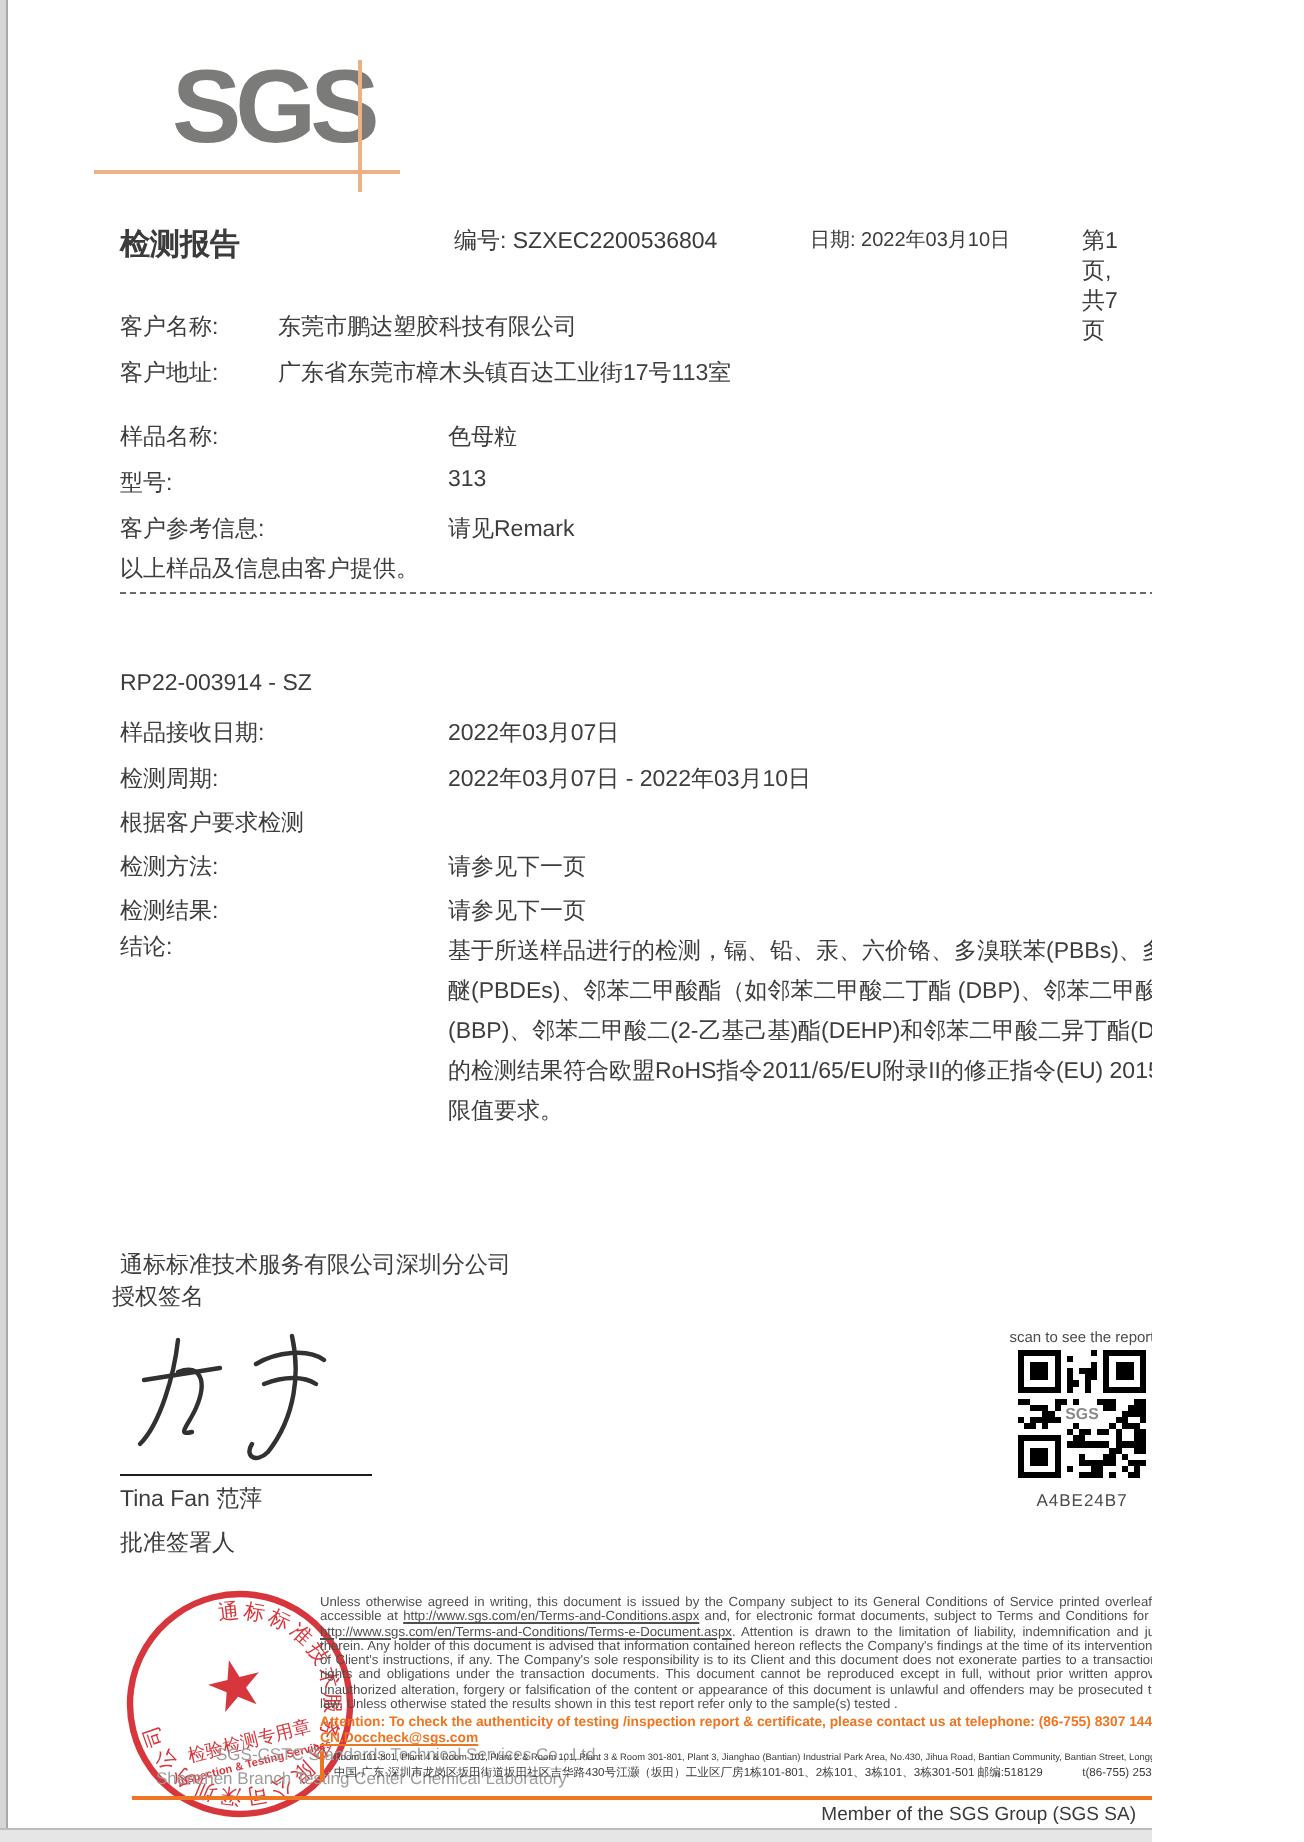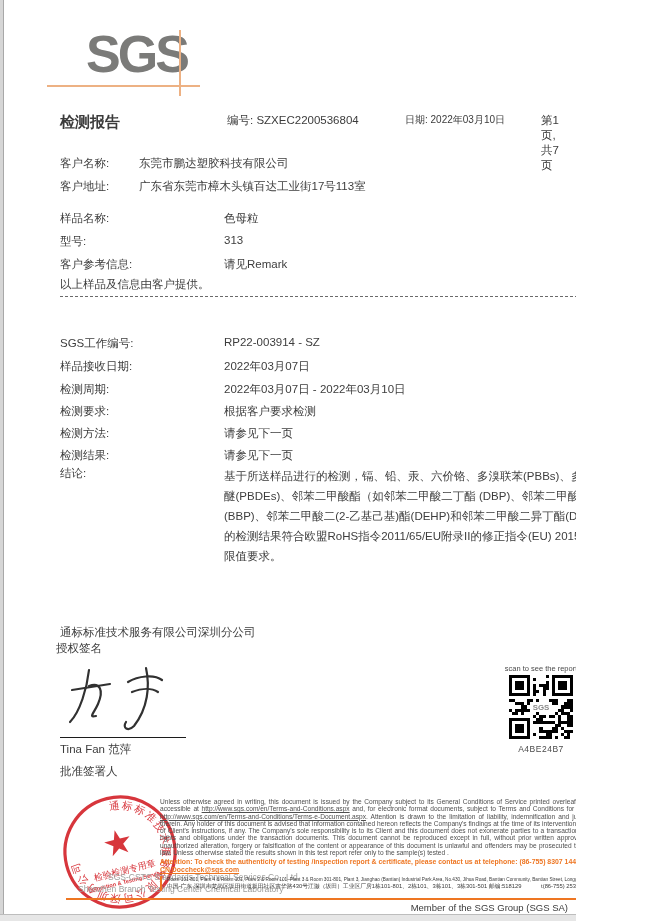--- a/index.html
+++ b/index.html
@@ -89,33 +89,31 @@
     <span class="val">313</span>
   </div>
   <div class="row" style="top:257px">
     <span class="lbl">客户参考信息:</span>
     <span class="val">请见Remark</span>
   </div>
   <div class="note-line" style="top:277px">以上样品及信息由客户提供。</div>
   <div class="dash-sep" style="top:296px"></div>
 
   <div class="row" style="top:336px">
-    <span class="lbl">SGS工作编号:</span>
     <span class="val">RP22-003914 - SZ</span>
   </div>
   <div class="row" style="top:359px">
     <span class="lbl">样品接收日期:</span>
     <span class="val">2022年03月07日</span>
   </div>
   <div class="row" style="top:382px">
     <span class="lbl">检测周期:</span>
     <span class="val">2022年03月07日 - 2022年03月10日</span>
   </div>
   <div class="row" style="top:404px">
-    <span class="lbl">检测要求:</span>
     <span class="val">根据客户要求检测</span>
   </div>
   <div class="row" style="top:426px">
     <span class="lbl">检测方法:</span>
     <span class="val">请参见下一页</span>
   </div>
   <div class="row" style="top:448px">
     <span class="lbl">检测结果:</span>
     <span class="val">请参见下一页</span>
   </div>

